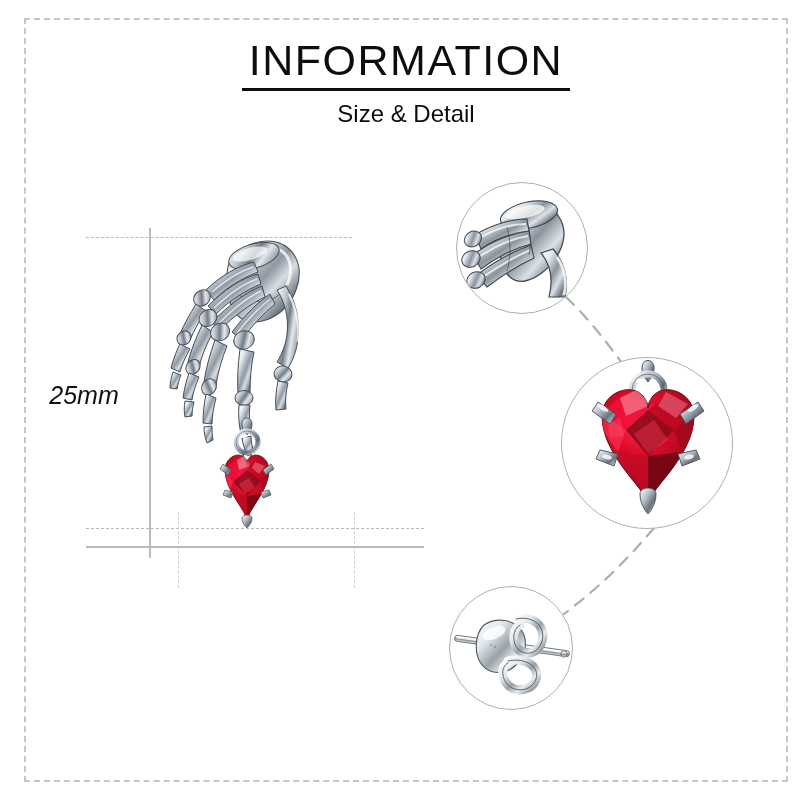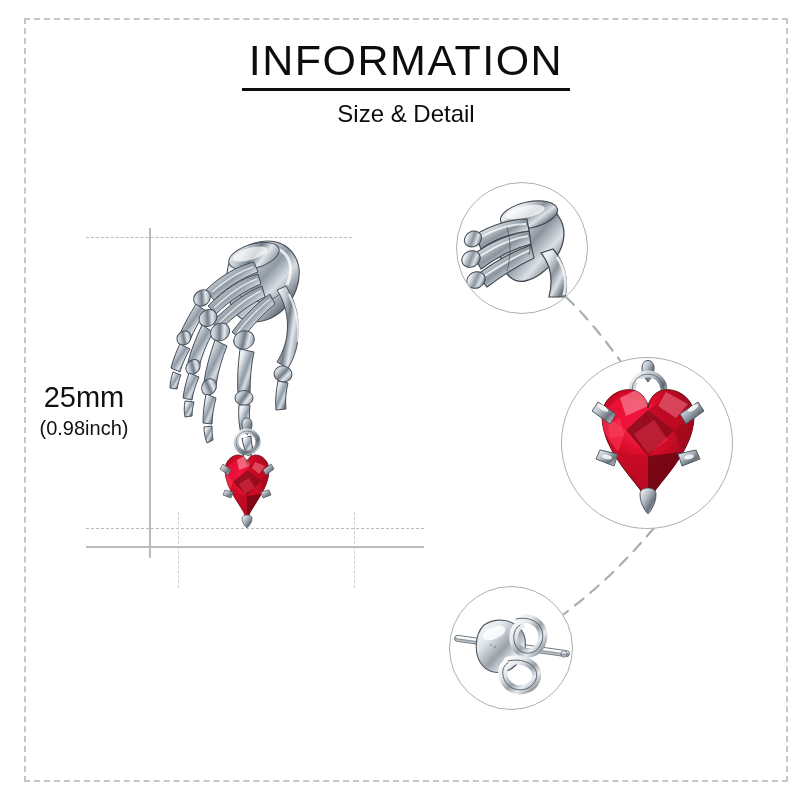--- a/index.html
+++ b/index.html
@@ -77,21 +77,21 @@
     background: #b8bdb8;
   }
 
   
   .dim-label {
     position: absolute;
     text-align: center;
     color: #111;
     line-height: 1.28;
   }
-  .dim-main { font-size: 29px; }
+  .dim-main { font-size: 25px; font-style: italic; }
   .dim-sub  { font-size: 20px; }
 
   
   .detail-circle {
     position: absolute;
     border-radius: 50%;
     border: 1.4px solid #aab3aa;
     box-sizing: border-box;
     overflow: hidden;
     background: #ffffff;
@@ -117,21 +117,20 @@
 
   <div class="grid-line h-dash" style="left:80px; top:237px; width:266px;"></div>
   <div class="grid-line h-dash" style="left:80px; top:528px; width:338px;"></div>
   <div class="grid-line v-solid" style="left:143px; top:228px; height:330px;"></div>
   <div class="grid-line v-dash" style="left:172px; top:512px; height:76px;"></div>
   <div class="grid-line v-dash" style="left:348px; top:512px; height:76px;"></div>
   <div class="grid-line h-solid" style="left:80px; top:546px; width:338px;"></div>
 
   <div class="dim-label" style="left:18px; top:379px; width:120px;">
     <div class="dim-main">25mm</div>
-    <div class="dim-sub">(0.98inch)</div>
   </div>
 
   <div class="dim-label" style="left:198px; top:556px; width:124px;">
   </div>
 
   <div class="art" style="left:140px; top:228px; width:220px; height:310px;">
     <svg width="220" height="310" viewBox="0 0 220 310">
       <defs>
         <linearGradient id="boneG" x1="0" y1="0" x2="1" y2="1">
           <stop offset="0%" stop-color="#ffffff"></stop>

